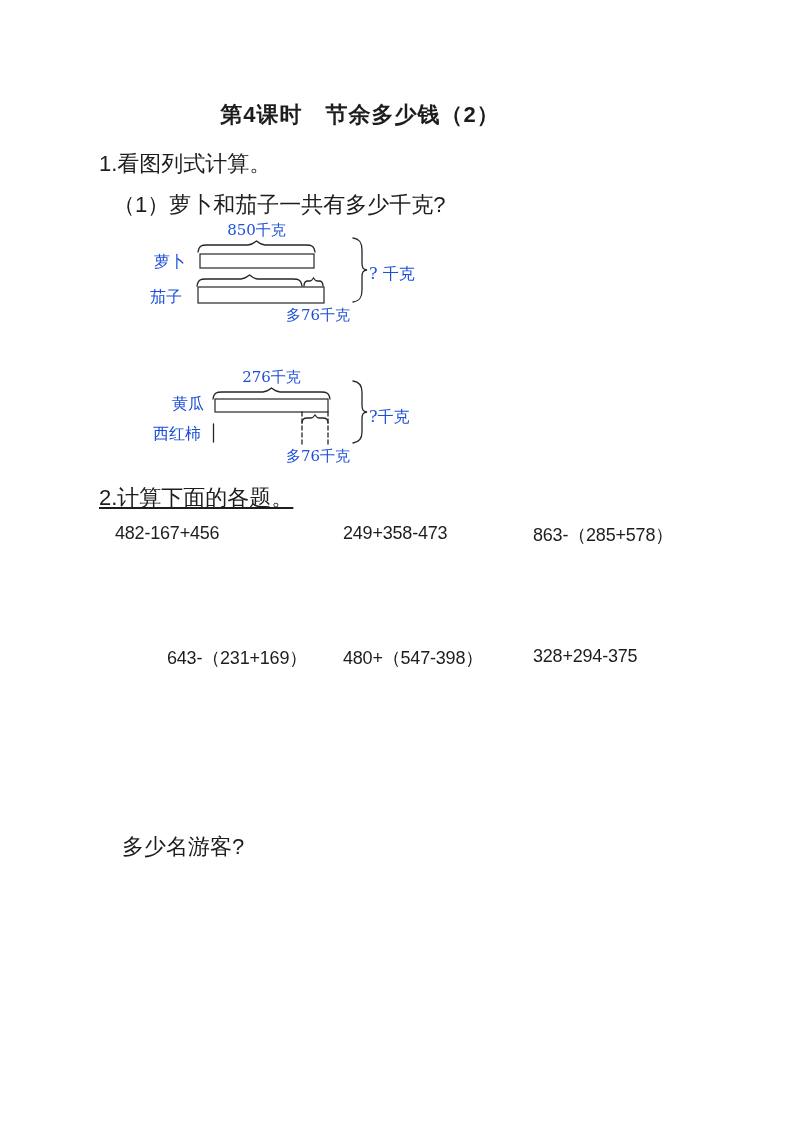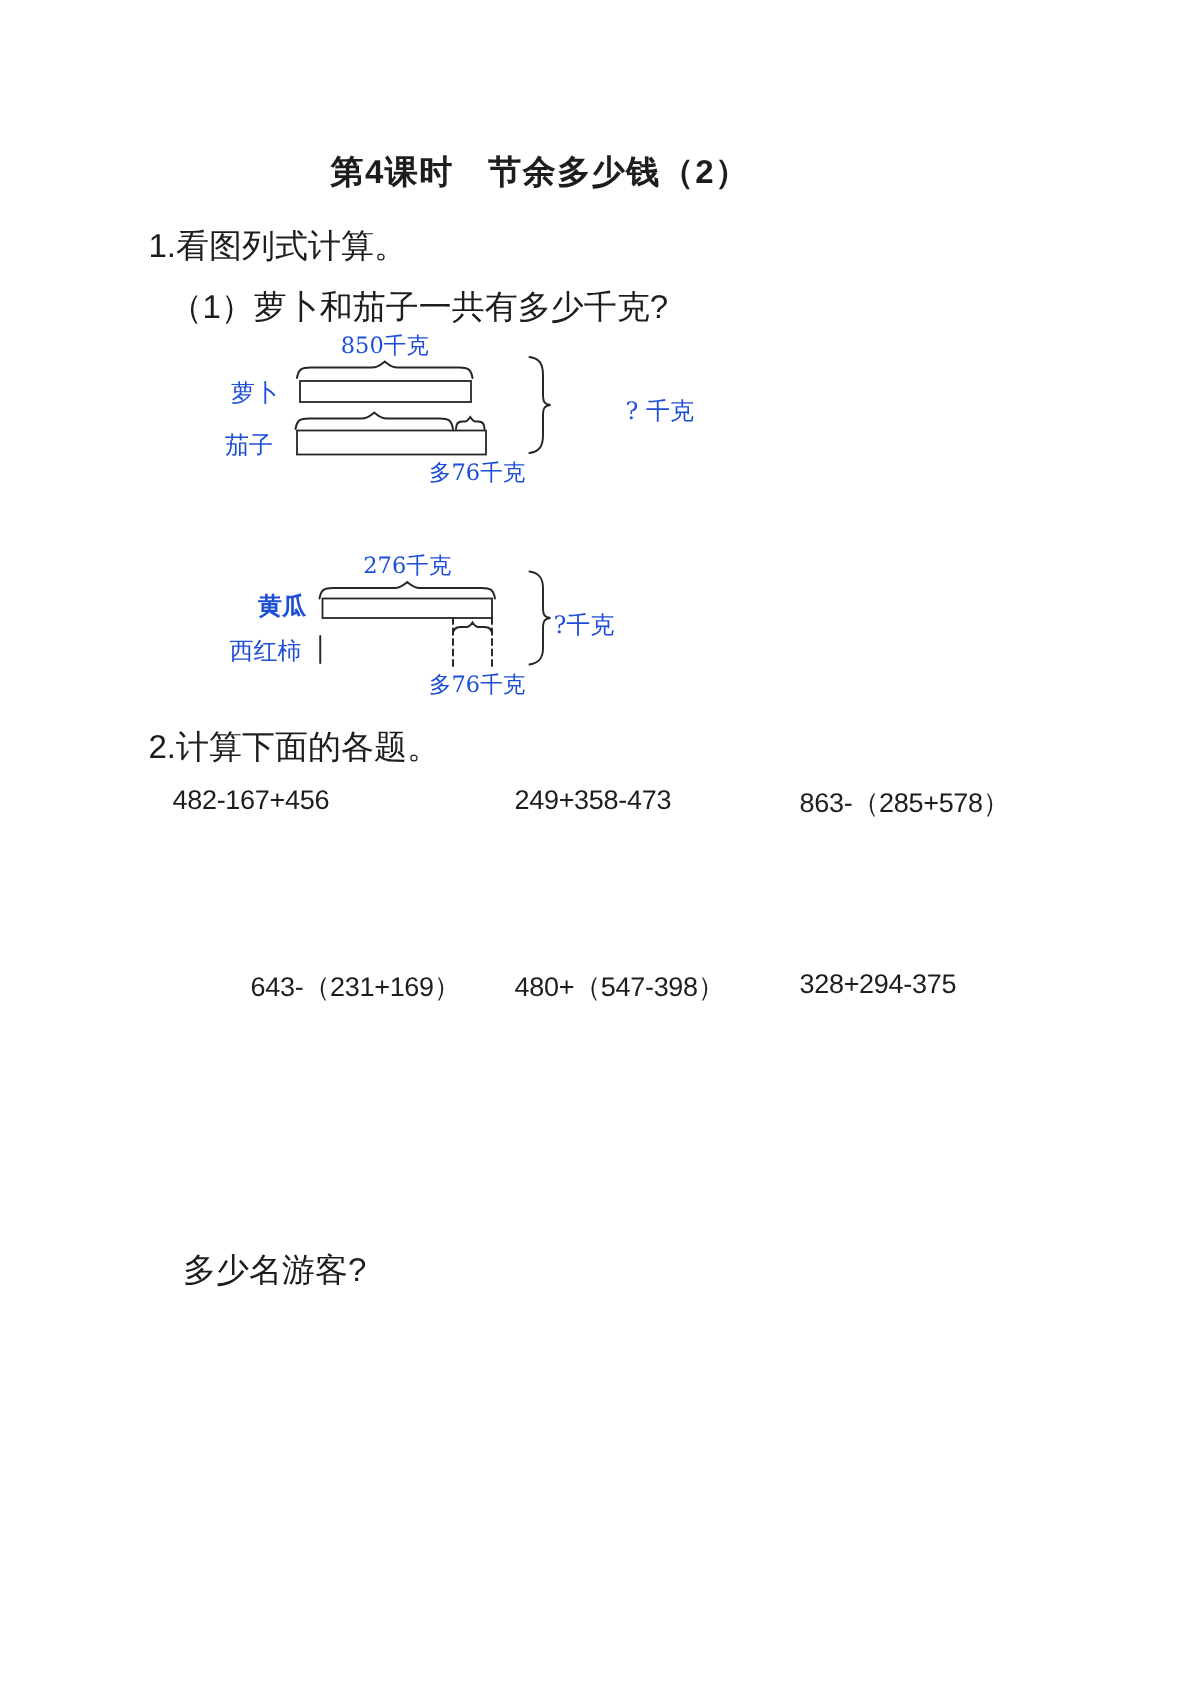--- a/index.html
+++ b/index.html
@@ -65,21 +65,21 @@
       <rect x="58" y="66" width="126" height="16" stroke-width="1.2"></rect>
 
       <g transform="translate(213,17)">
         <path d="M0,0 C7,1 9,5 9,12 L9,25 C9,30 10,31.5 14,32 C10,32.5 9,34 9,39 L9,52 C9,59 7,63 0,64"></path>
       </g>
     </svg>
     <span class="dlabel center f15" style="left:58px; top:0; width:117px;">850千克</span>
     <span class="dlabel f16" style="left:14px; top:31px;">萝卜</span>
     <span class="dlabel f16" style="left:10px; top:66px;">茄子</span>
     <span class="dlabel f15" style="left:146px; top:85px;">多76千克</span>
-    <span class="dlabel f16" style="left:229px; top:43px;margin-left:48px;">? 千克</span>
+    <span class="dlabel f16" style="left:229px; top:43px;">? 千克</span>
   </div>
 
 
   <div class="diagram" style="left:140px; top:368px; width:300px; height:102px;">
     <svg width="300" height="102" viewBox="0 0 300 102" fill="none" stroke="#262626" stroke-width="1.3" stroke-linecap="round">
 
       <g transform="translate(73,20)">
         <path d="M0,11 C1,5 3,4 9,4 L50,4 C54,4 56,2 58.5,0 C61,2 63,4 67,4 L108,4 C114,4 116,5 117,11"></path>
       </g>
 
@@ -92,27 +92,27 @@
 
       <g transform="translate(162,47)">
         <path d="M0,8 C0,4 2,3 5,3 L9,3 C11,3 12,1.5 13,0 C14,1.5 15,3 17,3 L21,3 C24,3 26,4 26,8"></path>
       </g>
 
       <g transform="translate(213,13)">
         <path d="M0,0 C7,1 9,5 9,11 L9,24 C9,29 10,30.5 14,31 C10,31.5 9,33 9,38 L9,51 C9,57 7,61 0,62"></path>
       </g>
     </svg>
     <span class="dlabel center f15" style="left:73px; top:0; width:117px;">276千克</span>
-    <span class="dlabel f16" style="left:32px; top:26px;font-weight:bold;">黄瓜</span>
+    <span class="dlabel f16" style="left:32px; top:26px;">黄瓜</span>
     <span class="dlabel f16" style="left:13px; top:56px;">西红柿</span>
     <span class="dlabel f15" style="left:146px; top:79px;">多76千克</span>
     <span class="dlabel f16" style="left:229px; top:39px;">?千克</span>
   </div>
 
-  <div class="abs body-text" style="left:99px; top:483px;">2.计算下面的各题。</div>
+  <div class="abs body-text" style="left:99px; top:483px;text-decoration:underline;">2.计算下面的各题。</div>
 
   <span class="abs expr" style="left:115px; top:523px;">482-167+456</span>
   <span class="abs expr" style="left:343px; top:523px;">249+358-473</span>
   <span class="abs expr" style="left:533px; top:523px;">863-（285+578）</span>
   <span class="abs expr" style="left:123px; top:646px;margin-left:44px;">643-（231+169）</span>
   <span class="abs expr" style="left:343px; top:646px;">480+（547-398）</span>
   <span class="abs expr" style="left:533px; top:646px;">328+294-375</span>
 
   <div class="abs body-text" style="left:122px; top:832px;">多少名游客?</div>
 

